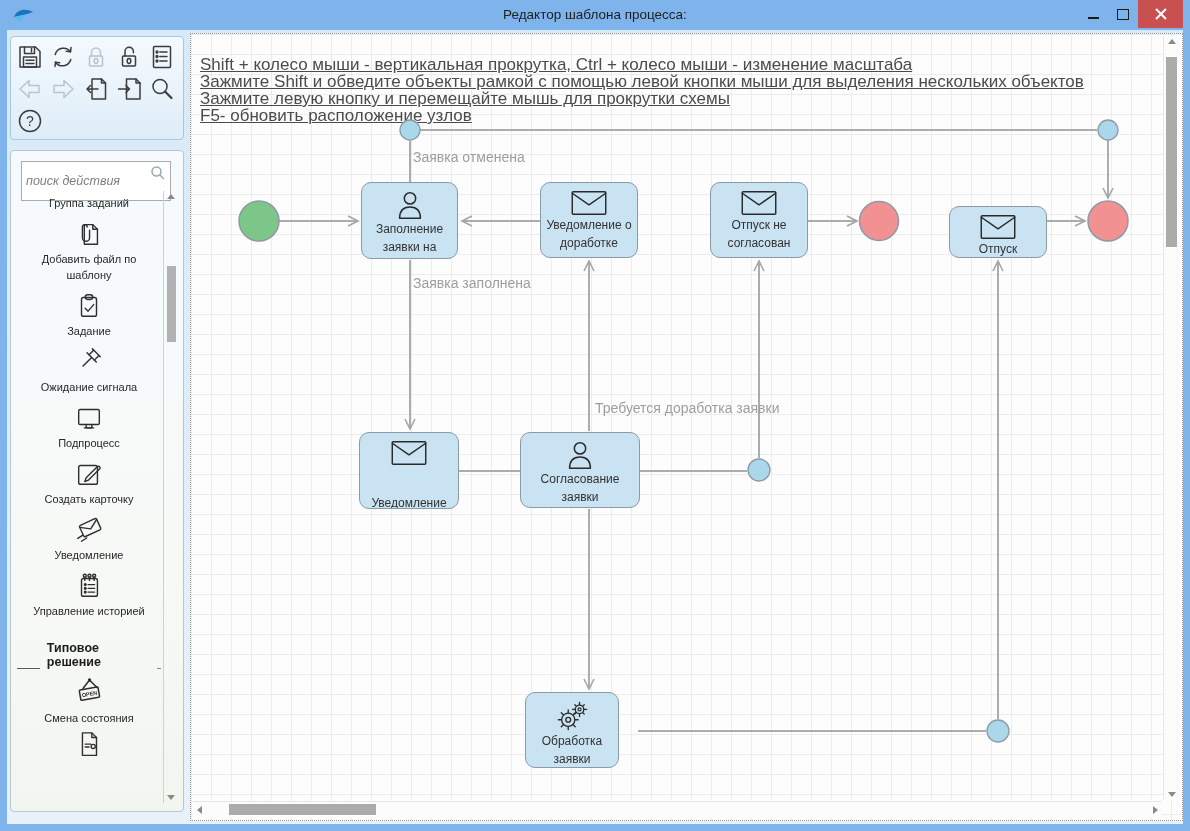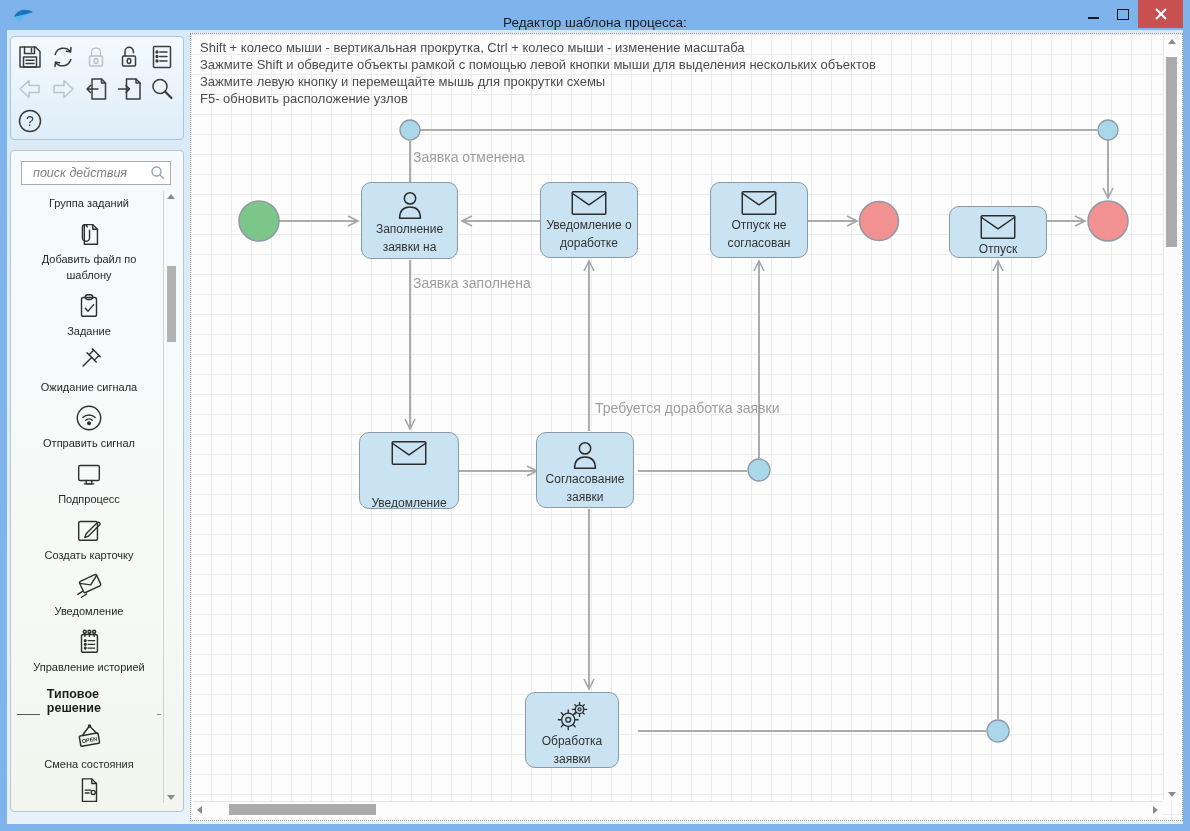--- a/index.html
+++ b/index.html
@@ -1,61 +1,61 @@
 <!DOCTYPE html>
 <html><head>
 <meta charset="utf-8">
 <style>
   html,body{margin:0;padding:0;}
   body{width:1190px;height:831px;overflow:hidden;font-family:"Liberation Sans","DejaVu Sans",sans-serif;}
   .window{position:relative;width:1190px;height:831px;background:#7FB3EB;}
   
   .titlebar{position:absolute;left:0;top:0;width:100%;height:30px;display:flex;align-items:center;}
   .logo{position:absolute;left:13px;top:7px;}
-  .title{position:absolute;left:0;right:0;top:8px;height:30px;line-height:30px;text-align:center;font-size:13.5px;color:#1e1e1e;}
+  .title{position:absolute;left:0;right:0;top:0;height:30px;line-height:30px;text-align:center;font-size:13.5px;color:#1e1e1e;}
   .wctrl{position:absolute;right:7px;top:0;display:flex;height:28px;}
   .wbtn{width:30px;height:28px;display:flex;align-items:center;justify-content:center;cursor:default;}
   .wbtn.close{width:45px;background:#C85050;}
   .glyph-min{width:11px;height:2px;background:#1a1a1a;margin-top:8px;}
   .glyph-max{width:10px;height:9px;border:1.6px solid #1a1a1a;}
   .glyph-x{position:relative;width:12px;height:12px;}
   .glyph-x:before,.glyph-x:after{content:"";position:absolute;left:5px;top:-1px;width:2px;height:14px;background:#fff;}
   .glyph-x:before{transform:rotate(45deg);}  .glyph-x:after{transform:rotate(-45deg);}
   
   .content{position:absolute;left:7px;top:30px;width:1176px;height:794px;background:linear-gradient(180deg,#D8E9F7,#E8F2FA);}
   
   .toolbar{position:absolute;left:3px;top:6px;width:174px;height:104px;background:linear-gradient(180deg,#F4FAFE,#DEEDF8);border:1px solid #A6C6E2;border-radius:4px;box-sizing:border-box;display:flex;flex-wrap:wrap;align-content:flex-start;gap:2px 3px;padding:5px 4px;}
   .tbtn{width:30px;height:30px;display:flex;align-items:center;justify-content:center;border-radius:3px;}
   .tbtn svg{stroke:#3C3C3C;fill:none;stroke-width:1.5;stroke-linecap:round;stroke-linejoin:round;}
   .tbtn.disabled svg{stroke:#BCC4CB;}
   
   .sidebar{position:absolute;left:3px;top:120px;width:174px;height:662px;background:linear-gradient(180deg,#F6FAFE 0%,#F6F9F5 65%,#F3F6EF 100%);border:1px solid #B6C6D2;border-radius:4px;box-sizing:border-box;}
   .search{position:absolute;left:10px;top:10px;right:12px;height:24px;}
-  .search input{width:100%;height:24px;box-sizing:border-box;border:1px solid #ABABAB;background:#fff;padding:2px 24px 2px 11px;font-size:12.5px;font-family:inherit;color:#333;}
+  .search input{width:100%;height:40px;box-sizing:border-box;border:1px solid #ABABAB;background:#fff;padding:2px 24px 2px 4px;font-size:12.5px;font-family:inherit;color:#333;}
   .search input::placeholder{color:#7E7E7E;font-style:italic;}
   .search svg{position:absolute;right:5px;top:4px;stroke:#9AA6AE;fill:none;stroke-width:1.5;}
   .alist{position:absolute;left:6px;top:42px;right:22px;bottom:7px;overflow:hidden;display:flex;flex-direction:column;align-items:center;}
   .aitem{display:flex;flex-direction:column;align-items:center;margin-top:8px;flex:0 0 auto;max-width:138px;}
   .aitem svg{stroke:#2F2F2F;fill:none;stroke-width:1.5;stroke-linecap:round;stroke-linejoin:round;margin-bottom:2px;}
   .albl{font-size:11px;color:#272727;text-align:center;line-height:16px;}
-  .ghead{display:flex;align-items:flex-end;margin-top:12px;margin-bottom:2px;}
+  .ghead{display:flex;align-items:flex-end;margin-top:22px;margin-bottom:2px;}
   .ghead .line{width:24px;height:1px;background:#5a5a5a;margin-right:7px;}
   .ghead .dot{width:4px;height:1px;background:#8a8a8a;margin-left:6px;}
   .ghead .glbl{font-size:12.5px;font-weight:bold;color:#1d1d1d;}
   
   .sscroll{position:absolute;right:5px;top:40px;bottom:8px;width:14px;border-left:1px solid #CDD2D6;}
   .sthumb{position:absolute;left:3px;top:75px;width:9px;height:76px;background:#B2B2B2;}
   .tri{width:0;height:0;position:absolute;left:3px;}
   .tri.up{border-left:4px solid transparent;border-right:4px solid transparent;border-bottom:5px solid #8a8a8a;top:3px;}
   .tri.down{border-left:4px solid transparent;border-right:4px solid transparent;border-top:5px solid #8a8a8a;bottom:3px;}
   
   .canvas{position:absolute;left:183px;top:3px;width:991px;height:786px;border:1px dotted #979797;background-color:#FDFDFD;
     background-image:linear-gradient(#ECECEC 1px,transparent 1px),linear-gradient(90deg,#ECECEC 1px,transparent 1px);
     background-size:20px 20px;}
-  .help{position:absolute;left:9px;top:5px;font-size:13px;color:#4B4B4B;line-height:17px;}
+  .help{position:absolute;left:9px;top:22px;font-size:17px;color:#4B4B4B;line-height:17px;text-decoration:underline;}
   .edges{position:absolute;left:0;top:0;}
   .edges path.edge{stroke:#ACACAC;stroke-width:2;fill:none;}
   .task{position:absolute;background:#C9E3F2;border:1.5px solid #8A9AA6;border-radius:10px;box-sizing:border-box;display:flex;flex-direction:column;align-items:center;overflow:hidden;}
   .task svg{stroke:#2b2b2b;fill:none;stroke-width:1.6;stroke-linecap:round;stroke-linejoin:round;margin-top:7px;flex:0 0 auto;}
   .tlabel{font-size:12px;color:#333;text-align:center;line-height:17.5px;padding:1px 3px 0;}
   .elabel{position:absolute;font-size:14px;color:#9E9E9E;white-space:nowrap;}
   
   .vscroll{position:absolute;top:2px;right:2px;bottom:20px;width:16px;background:#FCFCFC;border-left:1px solid #E6E6E6;}
   .vthumb{position:absolute;left:2px;top:21px;width:11px;height:190px;background:#ABABAB;}
   .vscroll .tri.up{left:4px;}
@@ -209,29 +209,20 @@
               <path d="M10 3 h12"></path>
                 <path d="M12 3 v7"></path>
                 <path d="M20 3 v7"></path>
                 <path d="M9 10 h14"></path>
                 <path d="M16 10 v13"></path>
             </g>
           </svg>
           <div class="albl">Ожидание сигнала</div>
         </div>
 
-        <div class="aitem">
-          <svg width="30" height="30" viewBox="0 0 32 32">
-            <circle cx="16" cy="16" r="12.5"></circle>
-            <path d="M9.5 15.5 a9 9 0 0 1 13 0"></path>
-              <path d="M12.5 18.5 a5 5 0 0 1 7 0"></path>
-            <circle cx="16" cy="21.5" r="1.4" fill="#2F2F2F"></circle>
-          </svg>
-          <div class="albl">Отправить сигнал</div>
-        </div>
 
         <div class="aitem">
           <svg width="30" height="30" viewBox="0 0 32 32">
             <rect x="5" y="7" width="22" height="16" rx="1.5"></rect>
               <path d="M13 23 v3.5 h6 V23"></path>
               <path d="M11 26.5 h10"></path>
           </svg>
           <div class="albl">Подпроцесс</div>
         </div>
 
@@ -375,21 +366,21 @@
         </svg>
         <div class="tlabel">Отпуск согласован</div>
       </div>
       <div class="task" style="left:168px;top:398px;width:100px;height:77px;gap:28px;">
         <svg width="38" height="26" viewBox="0 0 40 28">
           <rect x="2" y="2" width="36" height="24" rx="1"></rect>
             <path d="M2 3.5 L20 16 L38 3.5"></path>
         </svg>
         <div class="tlabel">Уведомление руководителя</div>
       </div>
-      <div class="task" style="left:345px;top:398px;width:98px;height:76px;align-items:center;">
+      <div class="task" style="left:329px;top:398px;width:120px;height:76px;align-items:center;">
         <svg width="34" height="30" viewBox="0 0 36 30">
           <circle cx="18" cy="8" r="6"></circle>
             <path d="M7 29 C7 20 11 17 18 17 S29 20 29 29 Z"></path>
         </svg>
         <div class="tlabel">Согласование заявки</div>
       </div>
       <div class="task" style="left:334px;top:658px;width:94px;height:76px;">
         <svg width="34" height="32" viewBox="0 0 36 34" style="stroke-width:1.4">
           <circle cx="14" cy="21" r="7"></circle>
             <circle cx="14" cy="21" r="2.6"></circle>

